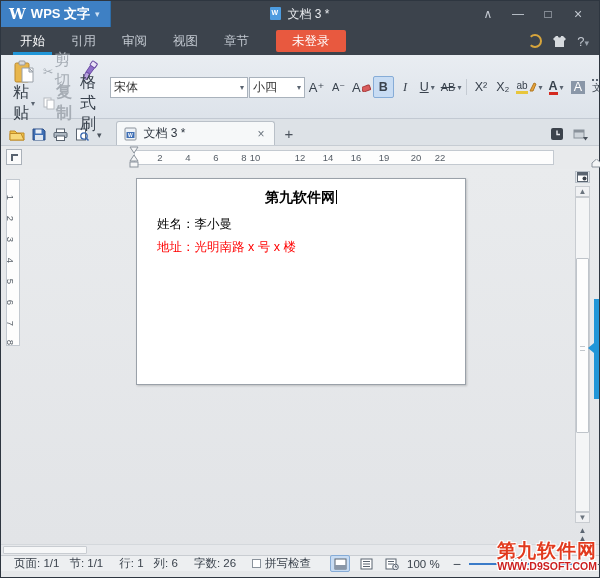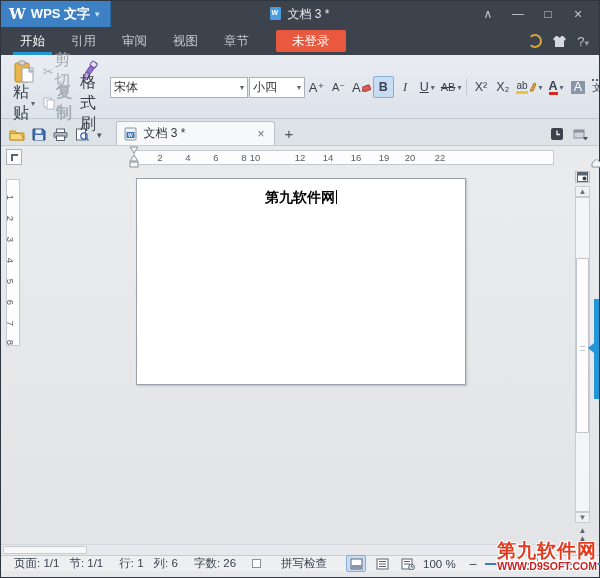--- a/index.html
+++ b/index.html
@@ -111,21 +111,21 @@
 
   
   .hscroll { height:11px; background:#e6e8eb; border-top:1px solid #d4d8dc; position:relative; }
   .hs-thumb { position:absolute; left:2px; top:1px; width:84px; height:8px; background:#f6f7f8; border:1px solid #c8ccd1; border-radius:1px; cursor:pointer;}
 
   
   .statusbar { height:16px; background:#edeff1; border-top:1px solid #c9cdd2; display:flex; align-items:center;
     padding:0 8px; font-size:11.5px; color:#3a424c; position:relative; }
   .sitem { padding:0 5px; white-space:nowrap; cursor:pointer;}
   .ssep { width:1px; height:14px; background:#c8ccd1; margin:0 3px; }
-  .spell { display:flex; align-items:center; gap:20px; }
+  .spell { display:flex; align-items:center; gap:4px; }
   .spell .cb { width:9px; height:9px; border:1px solid #8a929b; background:#fff; }
   .viewbtns { display:flex; align-items:center; gap:6px; margin-left:8px; }
   .vbtn { width:20px; height:17px; display:flex; align-items:center; justify-content:center; border-radius:2px; cursor:pointer;}
   .vbtn.active { background:#c8dcf3; border:1px solid #86acd7; }
   .zoomgrp { margin-left:auto; display:flex; align-items:center; gap:8px; padding-right:4px;}
   .zoom-minus,.zoom-plus { font-size:14px; color:#4a525c; cursor:pointer; line-height:10px;}
   .slider { position:relative; width:120px; height:12px; cursor:pointer;}
   .slider .track { position:absolute; left:0; right:0; top:5px; height:2px; background:#3a7bc8; }
   .slider .handle { position:absolute; left:44px; top:0; width:9px; height:12px; background:#fdfdfd; border:1px solid #8a929b; border-radius:1px;}
 
@@ -516,21 +516,21 @@
     <div class="hruler">
       <span class="hnum" style="left:25px">2</span>
       <span class="hnum" style="left:53px">4</span>
       <span class="hnum" style="left:81px">6</span>
       <span class="hnum" style="left:109px">8</span>
       <span class="hnum" style="left:120px">10</span>
       <span class="hnum" style="left:165px">12</span>
       <span class="hnum" style="left:193px">14</span>
       <span class="hnum" style="left:221px">16</span>
       <span class="hnum" style="left:249px">19</span>
-      <span class="hnum" style="left:275px">20</span>
+      <span class="hnum" style="left:281px">20</span>
       <span class="hnum" style="left:305px">22</span>
       <div class="rmarker">
         <svg width="11" height="9" viewBox="0 0 11 9">
             <path d="M5.5 0 L10 4 V8 H1 V4 Z" fill="#f4f5f6" stroke="#8a929b"></path>
           </svg>
       </div>
     </div>
     <div class="indent-marker">
       <svg width="12" height="23" viewBox="0 0 12 23">
         <path d="M2 1 H10 L6 7 Z" fill="#f4f5f6" stroke="#8a929b"></path>
@@ -548,20 +548,22 @@
       <span class="vnum" style="top:75px">4</span>
       <span class="vnum" style="top:96px">5</span>
       <span class="vnum" style="top:117px">6</span>
       <span class="vnum" style="top:138px">7</span>
       <span class="vnum" style="top:157px">8</span>
     </div>
 
     <div class="page">
       <div class="doc-title"><span>第九软件网</span><span class="cursor-bar"></span></div>
       <div class="doc-body">
+        <div class="doc-line" style="color: rgb(0, 0, 0);">姓名：李小曼</div>
+        <div class="doc-line" style="color: rgb(255, 0, 0);">地址：光明南路 x 号 x 楼</div>
       </div>
     </div>
 
     <div class="vscroll">
       <span class="vs-icon">
           <svg width="11" height="10" viewBox="0 0 11 10">
             <rect x="0.5" y="0.5" width="10" height="9" fill="#fff" stroke="#5a6470"></rect>
             <rect x="0.5" y="0.5" width="10" height="3" fill="#5a6470"></rect>
             <circle cx="7.5" cy="6.5" r="2" fill="#3c434c"></circle>
           </svg>

